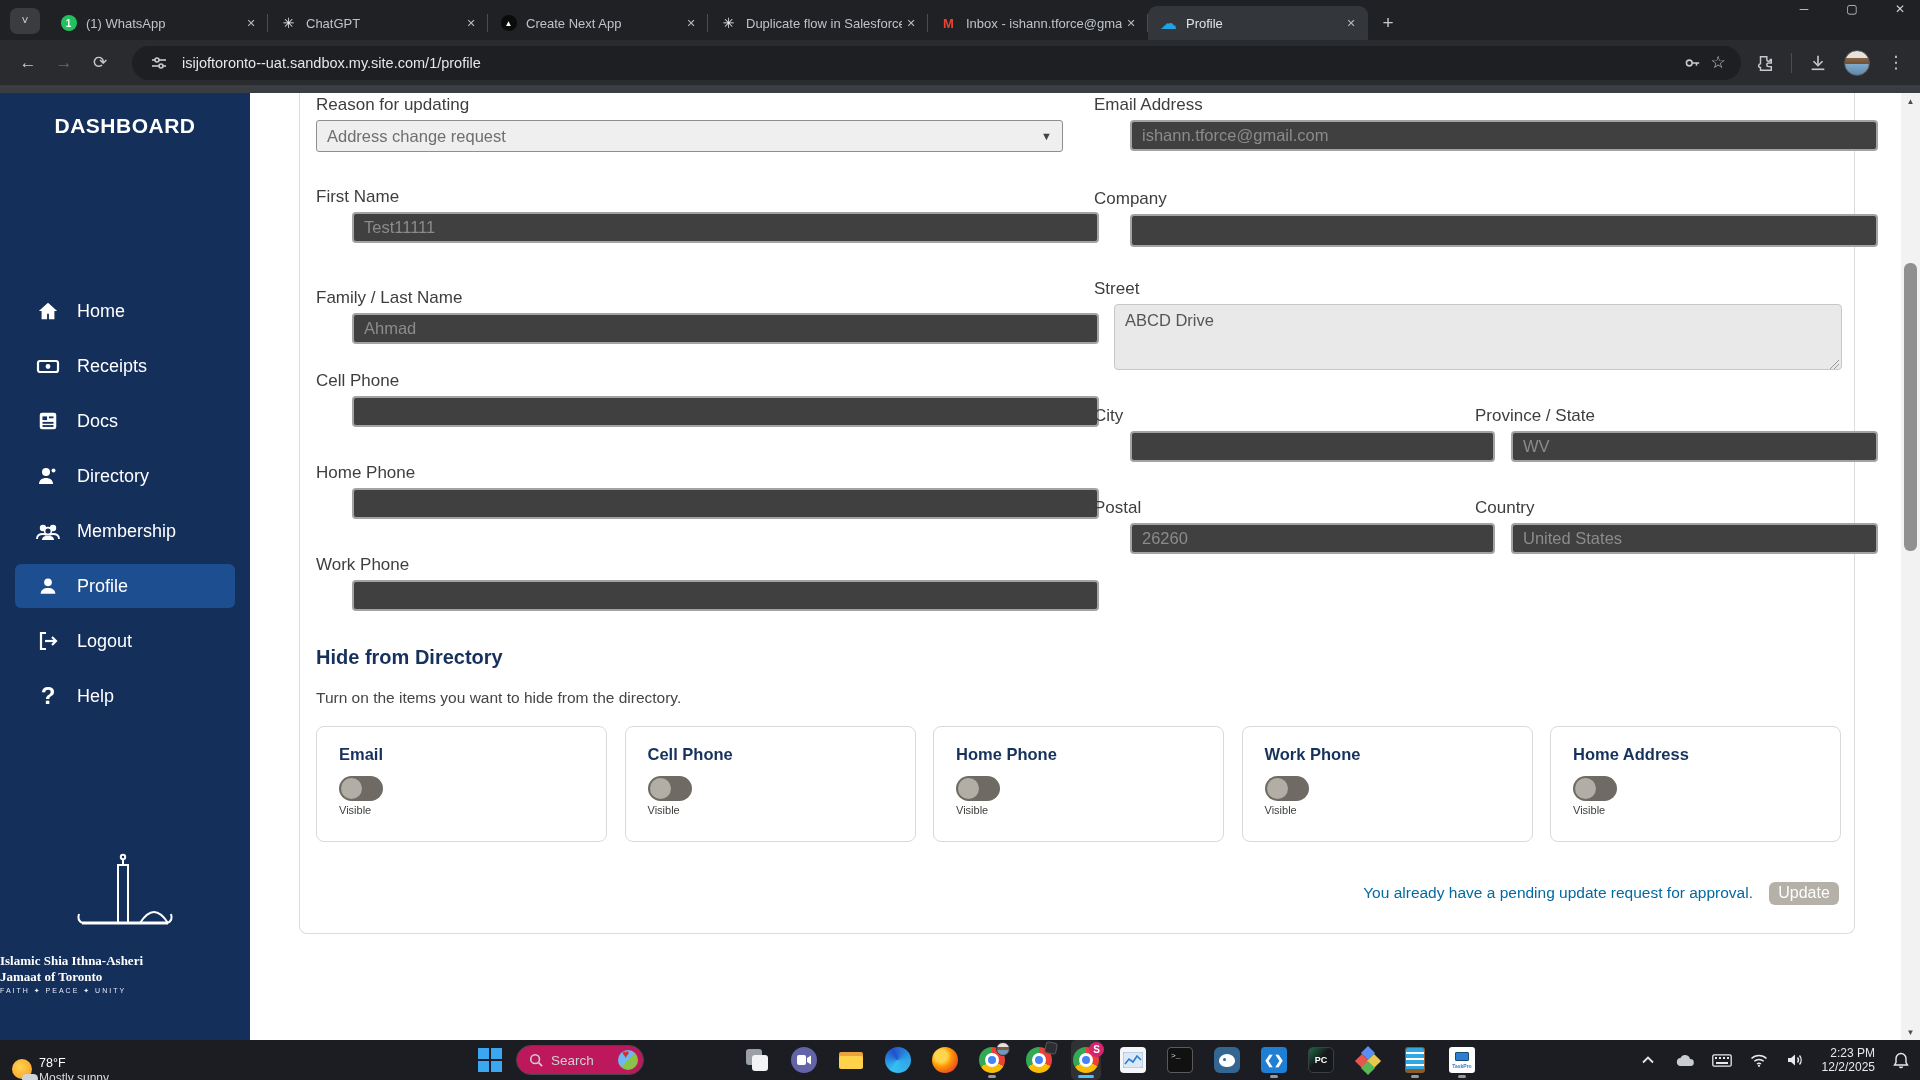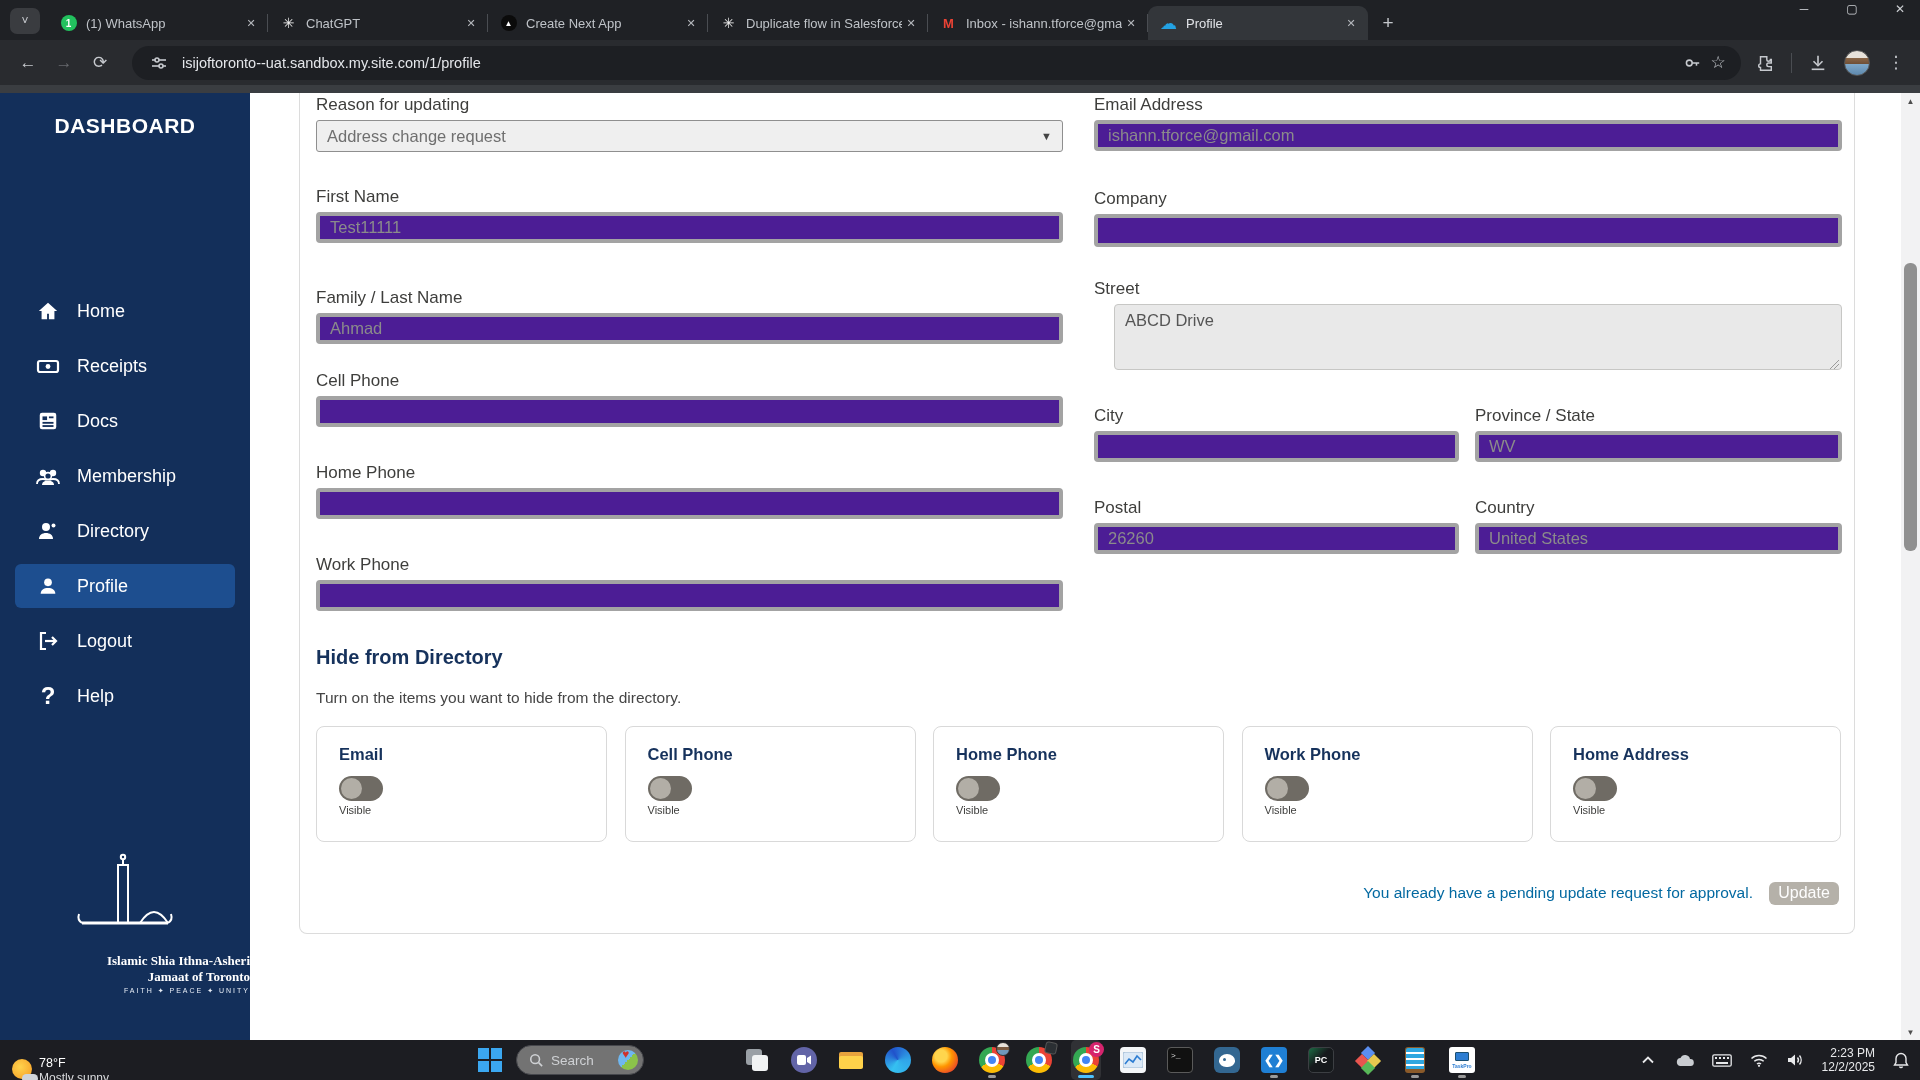--- a/index.html
+++ b/index.html
@@ -38,31 +38,31 @@
 
   
   .page-topbar { position:absolute; left:0; top:85px; width:1920px; height:8px; background:#3a3d41; }
   .sidebar { position:absolute; left:0; top:93px; width:250px; height:947px; background:#132f5a; color:#fff; }
   .sb-title { text-align:center; margin-top:21px; font-size:21px; font-weight:bold; letter-spacing:0.5px; }
   .sb-nav { position:absolute; left:0; top:185px; width:250px; }
   .sb-item { position:relative; height:44px; margin:11px 15px; display:flex; align-items:center; padding-left:20px; border-radius:6px; }
   .sb-item.active { background:#1d4e8f; }
   .sb-ic { width:26px; height:26px; margin-right:16px; display:flex; align-items:center; justify-content:center; }
   .sb-label { font-size:18px; }
-  .sb-logo { position:absolute; left:0; top:758px; width:250px; text-align:right; }
+  .sb-logo { position:absolute; left:0; top:758px; width:250px; text-align:left; }
   .logo-line1 { font-family:"Liberation Serif", serif; font-weight:bold; font-size:13px; margin-top:2px; }
   .logo-line2 { font-family:"Liberation Serif", serif; font-weight:bold; font-size:13px; }
   .logo-motto { font-size:7px; letter-spacing:2px; margin-top:2px; color:#e8eef7; }
   .sb-org { position:absolute; left:25px; top:985px; width:200px; text-align:center; font-size:15px; line-height:18px; color:#e6edf8; }
 
   .content { position:absolute; left:250px; top:93px; width:1651px; height:947px; background:#fff; }
   .card { position:absolute; left:49px; top:0; width:1556px; height:841px; background:#fff; border:1px solid #dcdcdc; border-top:none; border-radius:0 0 8px 8px; }
 
   .flabel { font-size:17px; color:#3e3e3c; height:20px; margin-bottom:5px; }
-  .finput { width:100%; height:31px; background:#4c1d95; border:4px solid #a3a3a3; border-radius:4px; color:#8b8b8b; font-size:16.5px; padding:0 10px; font-family:"Liberation Sans", sans-serif; }
+  .finput { width:100%; height:31px; background:#404040; border:2px solid #a3a3a3; border-radius:4px; color:#8b8b8b; font-size:16.5px; padding:0 10px; font-family:"Liberation Sans", sans-serif;margin-left:36px; }
   .fselect { width:100%; height:32px; background:#efefef; border:1px solid #8f8f8f; border-radius:3px; color:#6f6f6f; font-size:16.5px; padding:0 10px; display:flex; align-items:center; }
   .fselect .sel-arrow { margin-left:auto; color:#444; font-size:11px; }
   .ftextarea { width:100%; height:66px; background:#e9e9e9; border:1px solid #c7c7c5; border-radius:4px; color:#555; font-size:16.5px; padding:6px 10px; resize:none; font-family:"Liberation Sans", sans-serif; position:relative; }
   .ta-wrap { position:relative;padding-left:20px; }
   .ta-wrap::after { content:""; position:absolute; right:3px; bottom:5px; width:9px; height:9px; background:linear-gradient(135deg, transparent 0 50%, #9a9a9a 50% 55%, transparent 55% 70%, #9a9a9a 70% 75%, transparent 75%); }
   .field { position:absolute; }
   .col-left { position:absolute; left:16px; top:2px; width:747px; }
   .col-right { position:absolute; left:794px; top:2px; width:748px; }
 
   .hide-heading { position:absolute; left:16px; top:553px; font-size:20px; font-weight:bold; color:#16325c; }
@@ -86,21 +86,21 @@
   .taskbar { position:absolute; left:0; top:1040px; width:1920px; height:40px; background:#1c1d22; }
   .tb-weather { position:absolute; left:10px; top:3px; display:flex; align-items:center; gap:1px; color:#fff;margin-top:13px; }
   .weather-ic { width:28px; height:28px; position:relative; }
   .weather-sun { position:absolute; left:2px; top:2px; width:20px; height:20px; border-radius:50%; background:radial-gradient(circle at 40% 40%, #ffd34d, #f59a23); }
   .weather-cloud { position:absolute; right:0; bottom:2px; width:16px; height:9px; border-radius:8px; background:#cfd4da; }
   .wtemp { font-size:12.5px; line-height:15px; }
   .wcond { font-size:12px; line-height:14px; color:#d9dadd; }
   .tb-centre { position:absolute; left:478px; top:0; height:40px; display:flex; align-items:center; gap:14px; }
   .startbtn { width:24px; height:24px; display:grid; grid-template-columns:11px 11px; grid-gap:2px; }
   .startbtn div { width:11px; height:11px; background:#3ba7f0; }
-  .searchpill { width:128px; height:30px; background:#737373; border:1px solid #46474c; border-radius:16px; display:flex; align-items:center; padding:0 5px 0 12px; color:#cfd1d4; }
+  .searchpill { width:128px; height:30px; background:#be185d; border:1px solid #46474c; border-radius:16px; display:flex; align-items:center; padding:0 5px 0 12px; color:#cfd1d4; }
   .searchpill .stext { font-size:13.5px; margin-left:8px; flex:1; }
   .doodle { width:20px; height:20px; border-radius:50%; background:linear-gradient(135deg,#6fb7f0 0 50%, #8bc34a 50% 100%); position:relative; overflow:hidden; }
   .doodle::after { content:"♥"; position:absolute; left:4px; top:-3px; color:#d0312d; font-size:12px; }
   .tb-apps { position:absolute; left:742px; top:0; height:40px; display:flex; align-items:flex-start; gap:17px; }
   .appbtn { width:30px; height:40px; position:relative; display:flex; align-items:center; justify-content:center; }
   .appbtn.activeapp { background:rgba(255,255,255,0.09); border-radius:5px; }
   .rundot { position:absolute; bottom:2px; left:11px; width:8px; height:3px; border-radius:2px; background:#9a9a9a; }
   .rundot.activebar { left:7px; width:16px; background:#4cc2ff; }
   .ic26 { width:26px; height:26px; }
   .ic-taskview { position:relative; }
@@ -272,39 +272,39 @@
               <rect x="6" y="7" width="5" height="4" fill="#132f5a"></rect>
               <line x1="13" y1="8" x2="18" y2="8" stroke="#132f5a" stroke-width="2"></line>
               <line x1="6" y1="14" x2="18" y2="14" stroke="#132f5a" stroke-width="2"></line>
               <line x1="6" y1="17.5" x2="18" y2="17.5" stroke="#132f5a" stroke-width="2"></line>
             </svg>
           </span>
         <span class="sb-label">Docs</span>
       </div>
       <div class="sb-item">
         <span class="sb-ic">
+            <svg width="24" height="24" viewBox="0 0 24 24">
+              <circle cx="10" cy="8" r="4" fill="#fff"></circle>
+              <path d="M3 20c0-4 3.2-6 7-6s7 2 7 6z" fill="#fff"></path>
+              <circle cx="17.5" cy="6.5" r="2" fill="#fff"></circle>
+            </svg>
+          </span>
+        <span class="sb-label">Directory</span>
+      </div>
+      <div class="sb-item">
+        <span class="sb-ic">
             <svg width="26" height="24" viewBox="0 0 26 24">
               <circle cx="8" cy="9" r="3.2" fill="#fff"></circle>
               <circle cx="18" cy="9" r="3.2" fill="#fff"></circle>
               <circle cx="13" cy="12" r="3.4" fill="#132f5a" stroke="#fff" stroke-width="1.6"></circle>
               <path d="M2 20c0-3.4 2.7-5 6-5 1.4 0 2.7.3 3.7.9M24 20c0-3.4-2.7-5-6-5-1.4 0-2.7.3-3.7.9" stroke="#fff" stroke-width="1.8" fill="none"></path>
               <path d="M7 21c0-3 2.7-4.6 6-4.6s6 1.6 6 4.6z" fill="#fff"></path>
             </svg>
           </span>
         <span class="sb-label">Membership</span>
-      </div>
-      <div class="sb-item">
-        <span class="sb-ic">
-            <svg width="24" height="24" viewBox="0 0 24 24">
-              <circle cx="10" cy="8" r="4" fill="#fff"></circle>
-              <path d="M3 20c0-4 3.2-6 7-6s7 2 7 6z" fill="#fff"></path>
-              <circle cx="17.5" cy="6.5" r="2" fill="#fff"></circle>
-            </svg>
-          </span>
-        <span class="sb-label">Directory</span>
       </div>
       <div class="sb-item active">
         <span class="sb-ic">
             <svg width="22" height="22" viewBox="0 0 24 24">
               <circle cx="12" cy="8" r="4.2" fill="#fff"></circle>
               <path d="M4 20.5c0-4.2 3.5-6.3 8-6.3s8 2.1 8 6.3z" fill="#fff"></path>
             </svg>
           </span>
         <span class="sb-label">Profile</span>
       </div>

